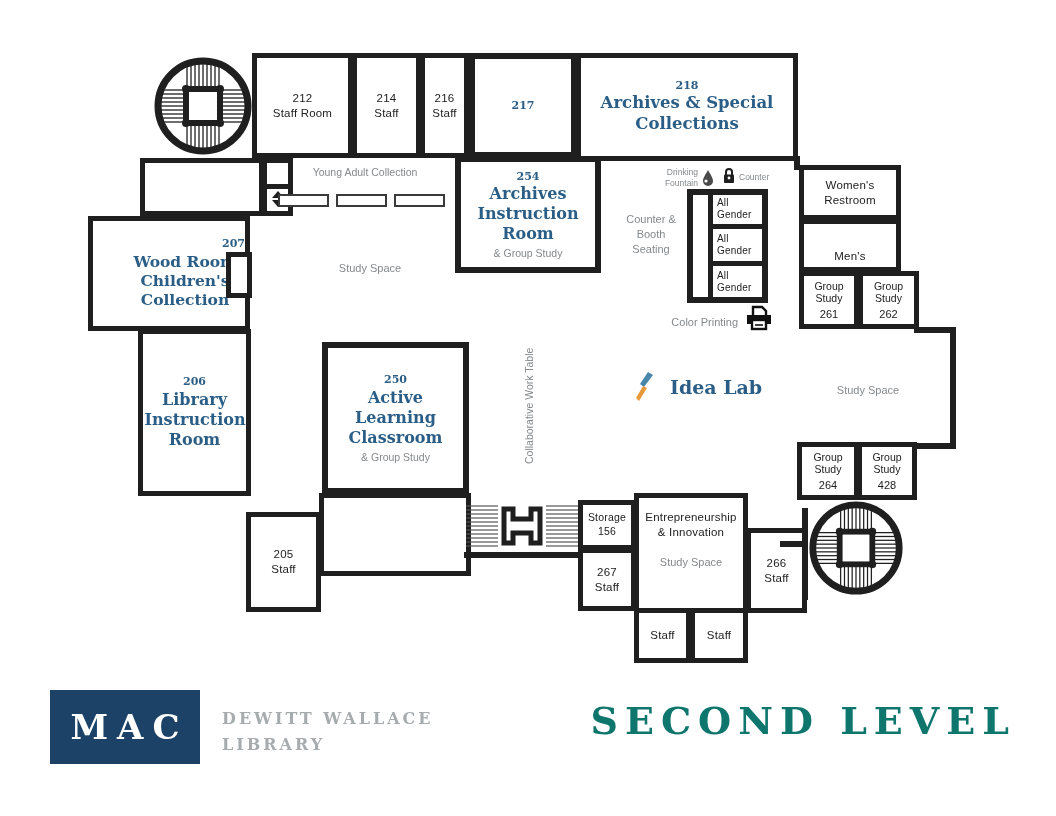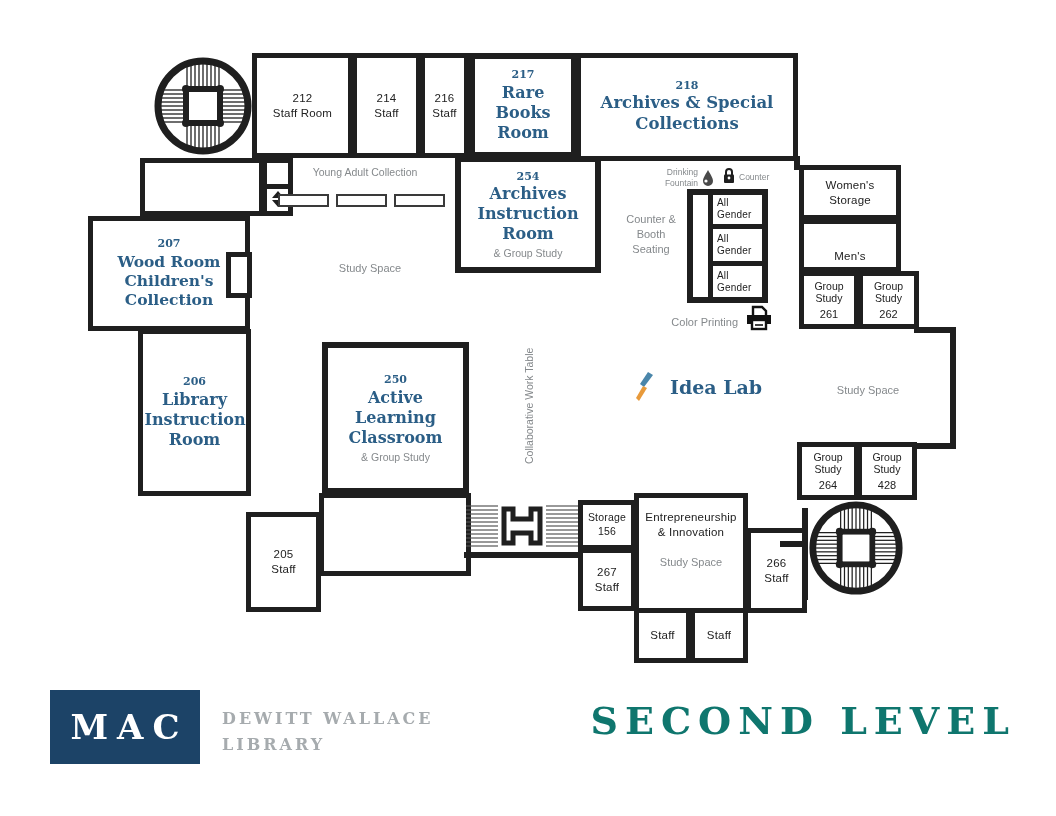--- a/index.html
+++ b/index.html
@@ -94,42 +94,41 @@
   <div class="room" style="left:352px;top:53px;width:69px;height:105px;">
     <div class="lbl">214</div>
     <div class="lbl">Staff</div>
   </div>
   <div class="room" style="left:420px;top:53px;width:49px;height:105px;">
     <div class="lbl">216</div>
     <div class="lbl">Staff</div>
   </div>
   <div class="room thick" style="left:469px;top:53px;width:108px;height:105px;">
     <div class="blue num">217</div>
-    <div class="blue title" style="width:78px;">Rare Books Room</div>
   </div>
   <div class="room" style="left:576px;top:53px;width:222px;height:108px;">
     <div class="blue num">218</div>
     <div class="blue title" style="width:185px;font-size:16.5px;">Archives &amp; Special Collections</div>
   </div>
 
   <div class="room thick" style="left:455px;top:156px;width:146px;height:117px;">
     <div class="blue num">254</div>
     <div class="blue title" style="width:110px;">Archives Instruction Room</div>
     <div class="sub">&amp; Group Study</div>
   </div>
 
   <div class="room" style="left:140px;top:158px;width:124px;height:58px;"></div>
   <div class="room" style="left:262px;top:158px;width:31px;height:58px;"></div>
   <div class="wall" style="left:265px;top:184px;width:25px;height:5px;"></div>
   <div style="position:absolute;left:266px;top:191px;width:23px;display:flex;flex-direction:column;align-items:center;">
     <div class="tri-up"></div>
       <div class="tri-dn"></div>
   </div>
 
-  <div class="room" style="left:88px;top:216px;width:162px;height:115px;">
+  <div class="room" style="left:88px;top:216px;width:162px;height:115px;align-items:flex-end;">
     <div class="blue num">207</div>
     <div class="blue title" style="width:120px;font-size:15.5px;">Wood Room Children's Collection</div>
   </div>
   <div class="room" style="left:226px;top:252px;width:26px;height:46px;"></div>
 
   <div class="room" style="left:138px;top:329px;width:113px;height:167px;">
     <div class="blue num">206</div>
     <div class="blue title" style="width:100px;">Library Instruction Room</div>
   </div>
 
@@ -186,21 +185,21 @@
   <div style="position:absolute;left:636px;top:372px;display:flex;align-items:center;gap:16px;">
     <svg width="18" height="30" viewBox="0 0 18 30">
       <polygon points="12,0 17,3 8,15 4,12" fill="#4a86aa"></polygon>
       <polygon points="7,14 11,16 3,29 0,26" fill="#e89a3b"></polygon>
     </svg>
     <span class="blue" style="font-size:19px;">Idea Lab</span>
   </div>
 
   <div class="wall" style="left:794px;top:156px;width:6px;height:14px;"></div>
   <div class="room" style="left:799px;top:165px;width:102px;height:55px;">
-    <div class="lbl" style="width:70px;">Women's Storage</div>
+    <div class="lbl" style="width:70px;">Women's Restroom</div>
   </div>
   <div class="room" style="left:799px;top:219px;width:102px;height:53px;">
     <div class="lbl" style="width:70px;margin-top:36px;">Men's Restroom</div>
   </div>
   <div class="room" style="left:799px;top:271px;width:60px;height:58px;">
     <div class="gslbl" style="width:40px;">Group Study</div>
     <div class="gsnum">261</div>
   </div>
   <div class="room" style="left:858px;top:271px;width:61px;height:58px;">
     <div class="gslbl" style="width:40px;">Group Study</div>

